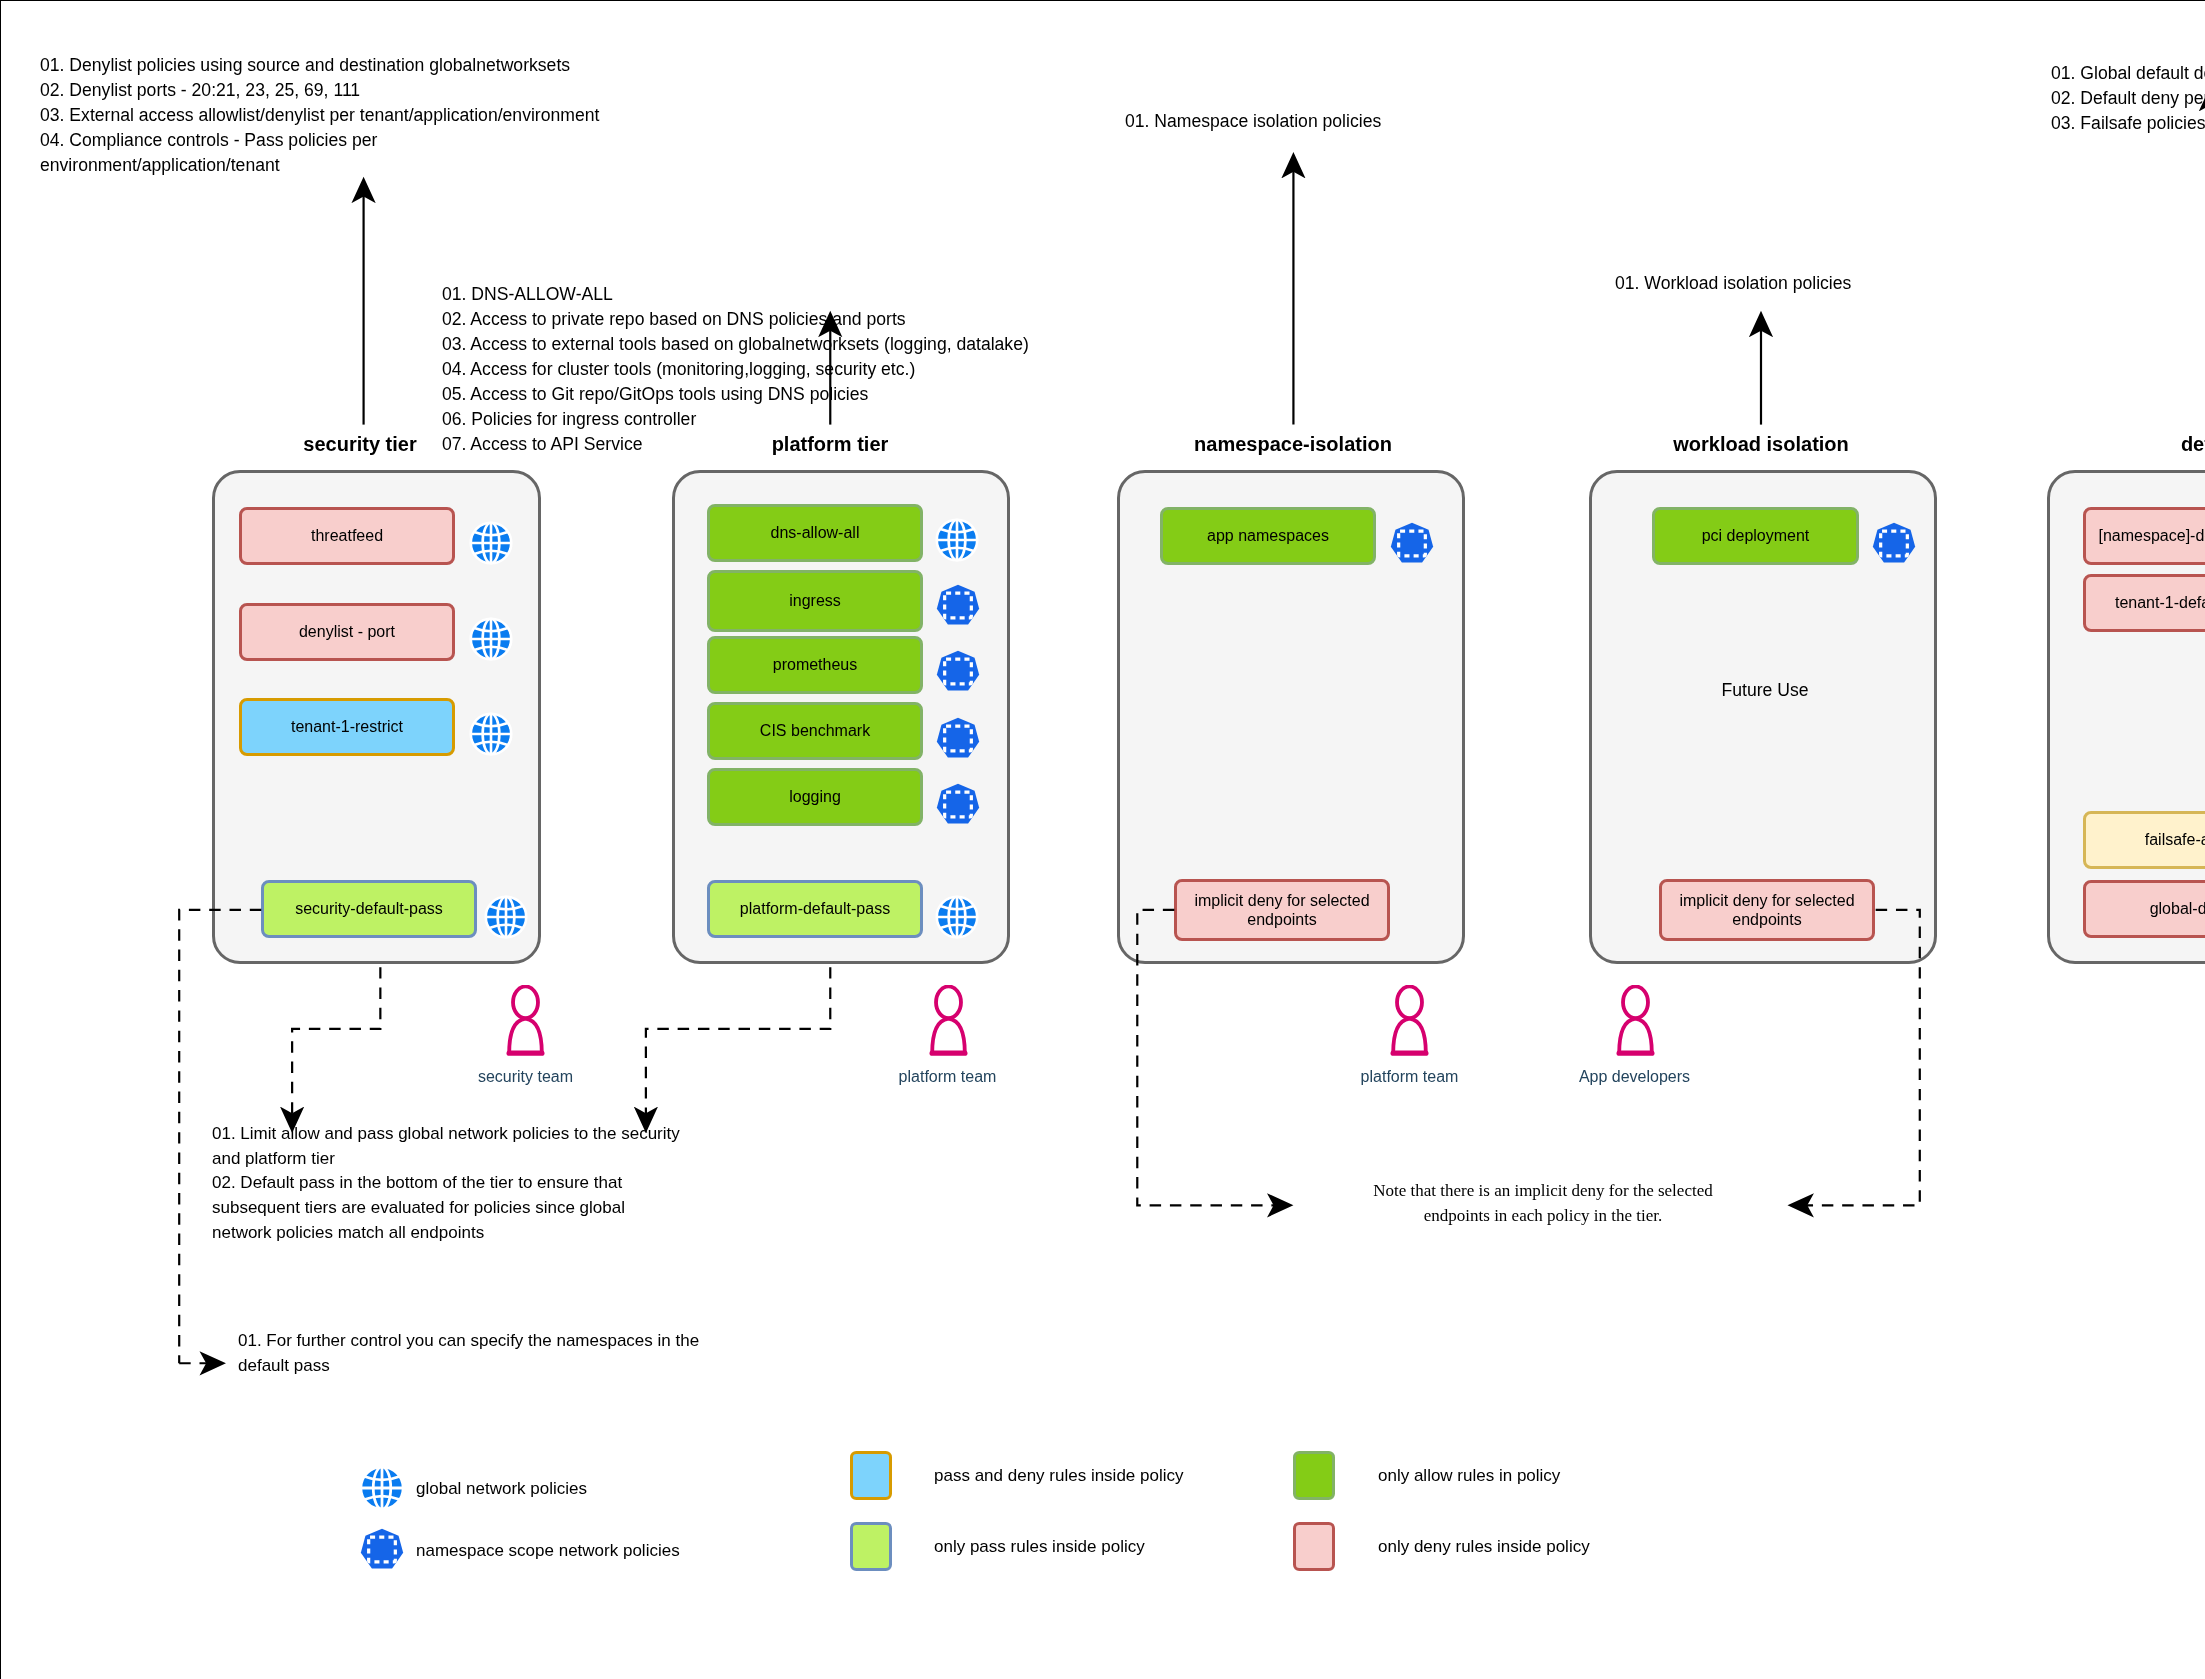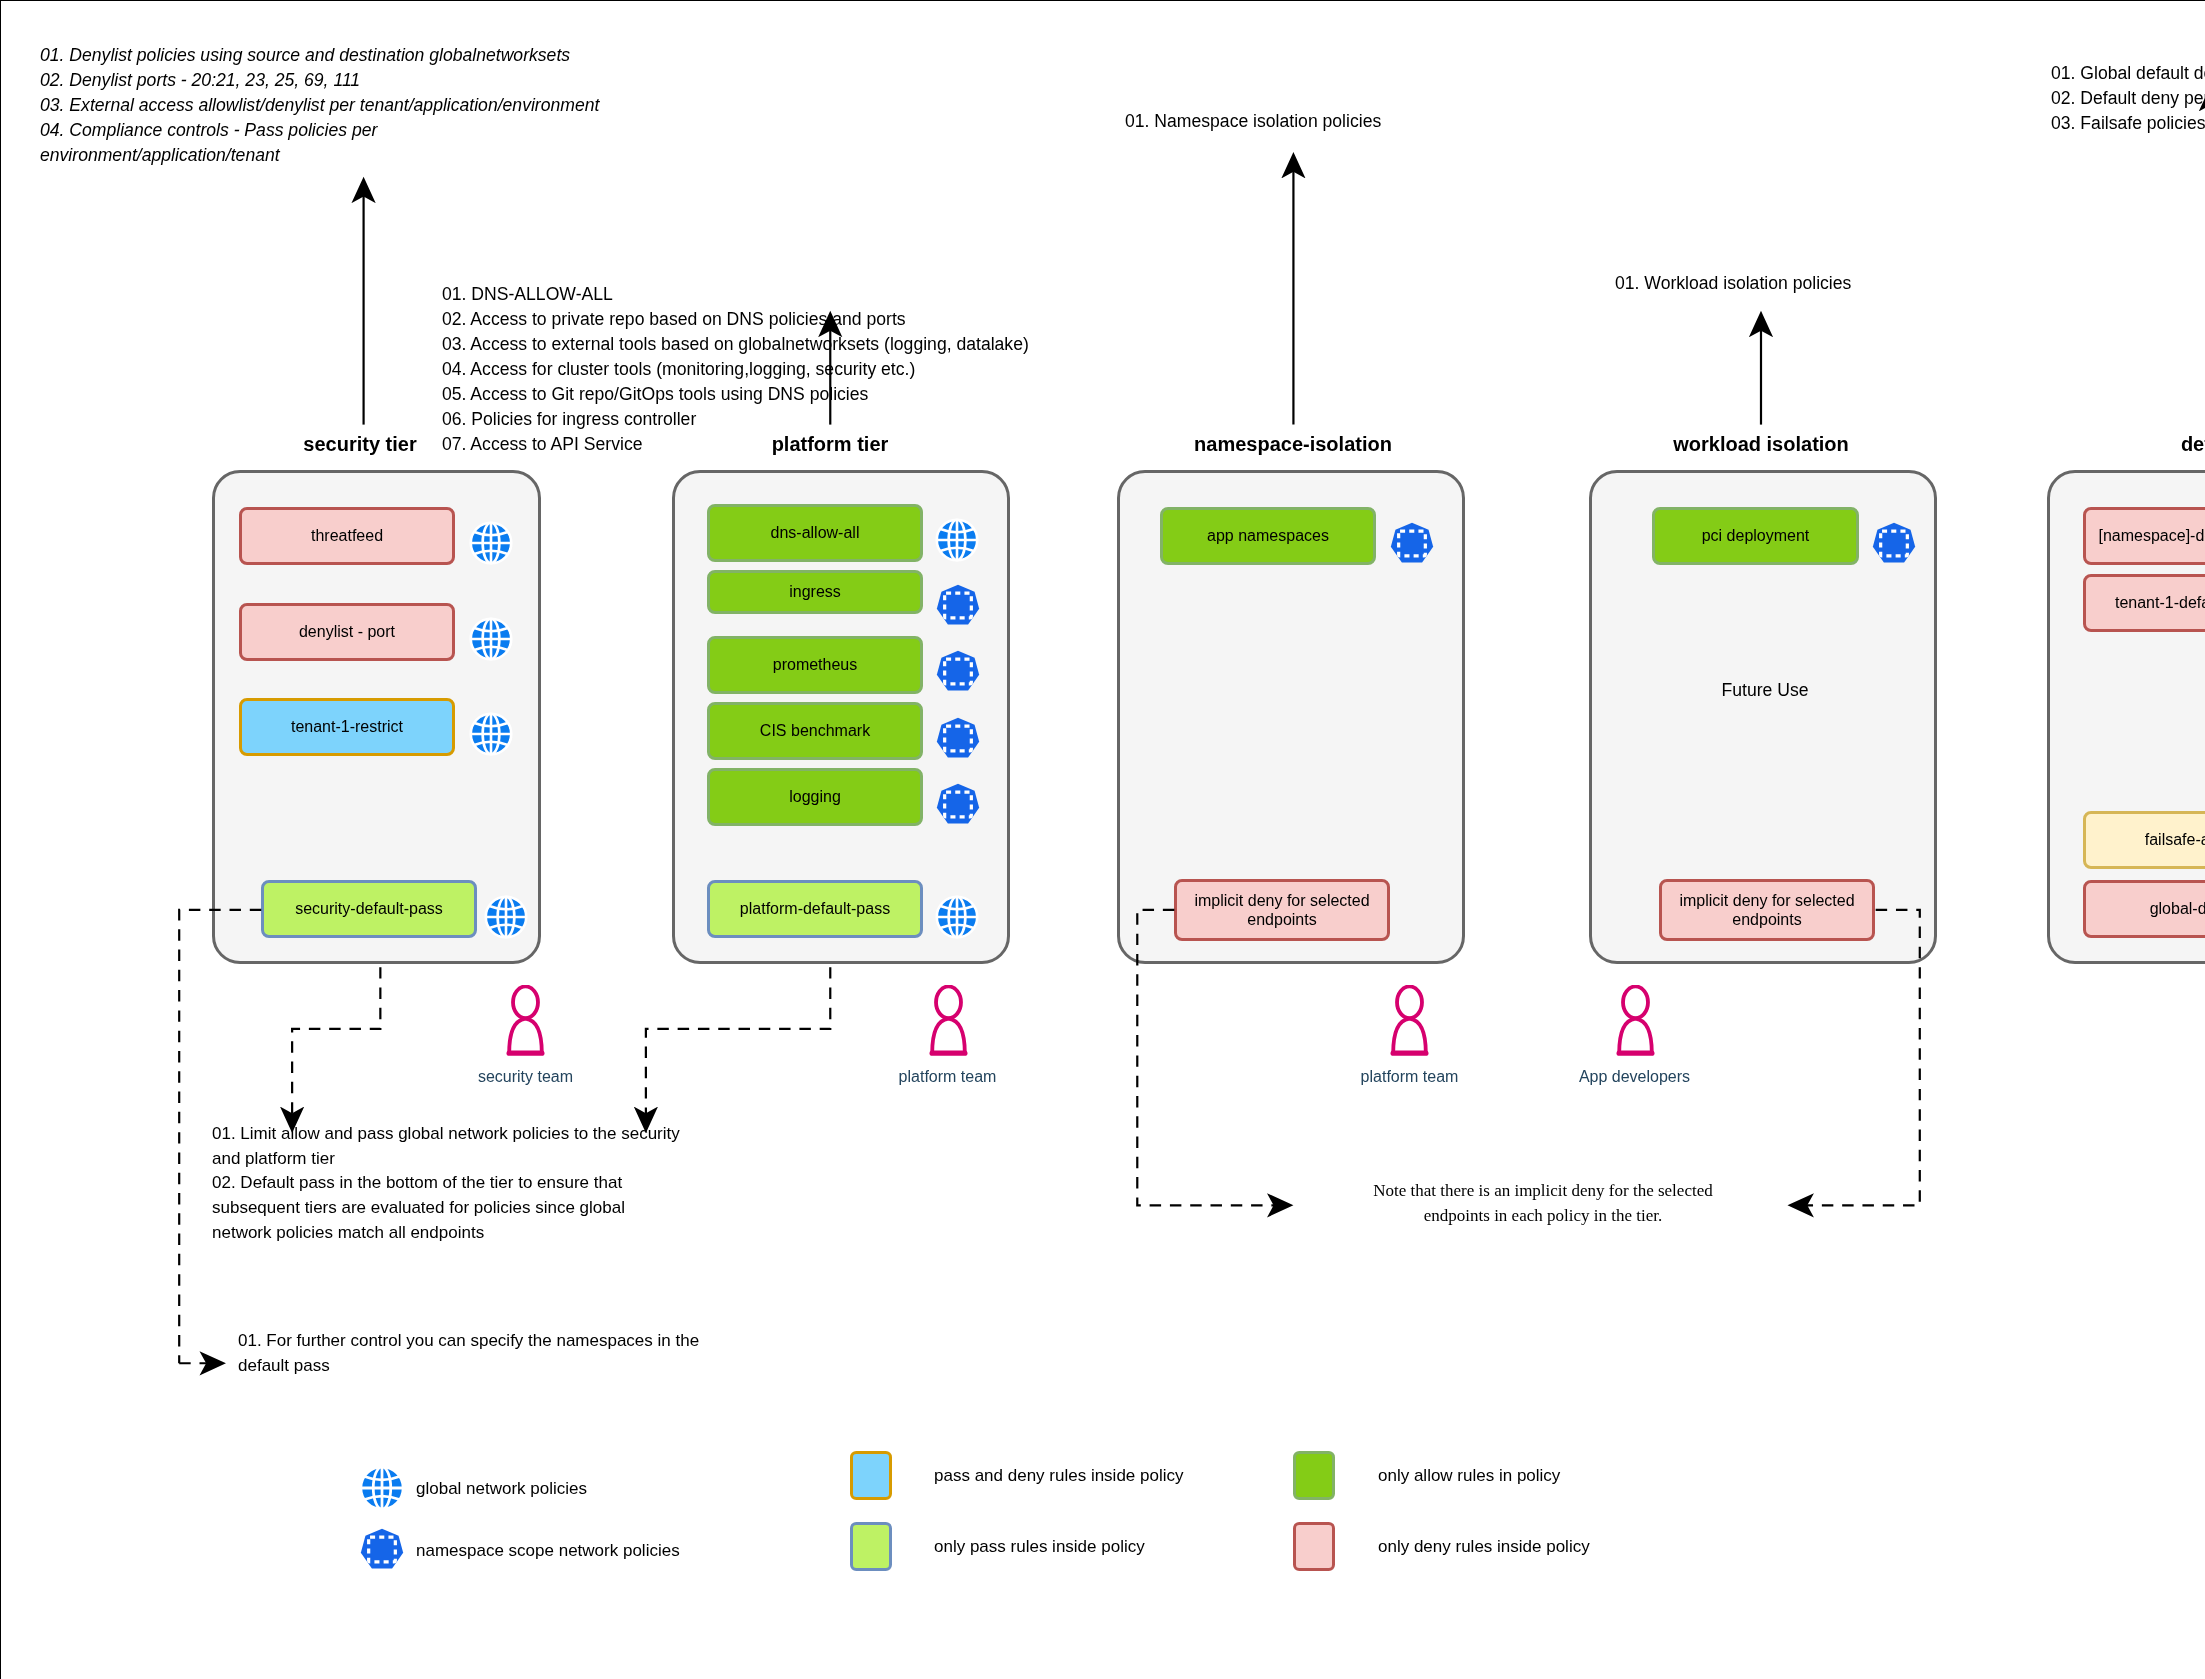--- a/index.html
+++ b/index.html
@@ -56,21 +56,21 @@
           <path d="M16 142 Q16 74 50 70 Q84 74 84 142 Z"></path>
           <line x1="16" y1="142" x2="84" y2="142" stroke-width="11"></line>
         </g>
       </symbol>
       <marker id="arrow-solid" markerWidth="13" markerHeight="13" refX="10" refY="6.5" orient="auto" markerUnits="strokeWidth">
         <path d="M0,1 L12,6.5 L0,12 L3,6.5 Z" fill="#000"></path>
       </marker>
     </defs>
   </svg>
 
-  <div class="abs note" style="left:39px;top:42px;width:688px;font-style:italic;">01. Denylist policies using source and destination globalnetworksets
+  <div class="abs note" style="left:39px;top:52px;width:688px;">01. Denylist policies using source and destination globalnetworksets
 02. Denylist ports - 20:21, 23, 25, 69, 111
 03. External access allowlist/denylist per tenant/application/environment
 04. Compliance controls - Pass policies per
 environment/application/tenant</div>
 
   <div class="abs note" style="left:441px;top:281px;width:688px;">01. DNS-ALLOW-ALL
 02. Access to private repo based on DNS policies and ports
 03. Access to external tools based on globalnetworksets (logging, datalake)
 04. Access for cluster tools (monitoring,logging, security etc.)
 05. Access to Git repo/GitOps tools using DNS policies
@@ -119,21 +119,21 @@
     </svg>
 
   <div class="abs tier-title" style="left:670px;top:432px;width:318px;">platform tier</div>
   <div class="abs tier-box" style="left:671px;top:469px;width:338px;height:494px;"></div>
 
   <div class="abs policy p-allow" style="left:706px;top:503px;width:216px;height:58px;">dns-allow-all</div>
   <svg class="abs" style="left:934px;top:517px;width:44px;height:44px;" viewBox="0 0 100 100" width="44" height="44">
     <use href="#sym-globe" width="100" height="100"></use>
     </svg>
 
-  <div class="abs policy p-allow" style="left:706px;top:569px;width:216px;height:44px;">ingress</div>
+  <div class="abs policy p-allow" style="left:706px;top:569px;width:216px;height:62px;">ingress</div>
   <svg class="abs" style="left:934px;top:582px;width:46px;height:46px;" viewBox="0 0 104 104" width="46" height="46">
     <use href="#sym-nsscope" width="104" height="104"></use>
     </svg>
 
   <div class="abs policy p-allow" style="left:706px;top:635px;width:216px;height:58px;">prometheus</div>
   <svg class="abs" style="left:934px;top:648px;width:46px;height:46px;" viewBox="0 0 104 104" width="46" height="46">
     <use href="#sym-nsscope" width="104" height="104"></use>
     </svg>
 
   <div class="abs policy p-allow" style="left:706px;top:701px;width:216px;height:58px;">CIS benchmark</div>

